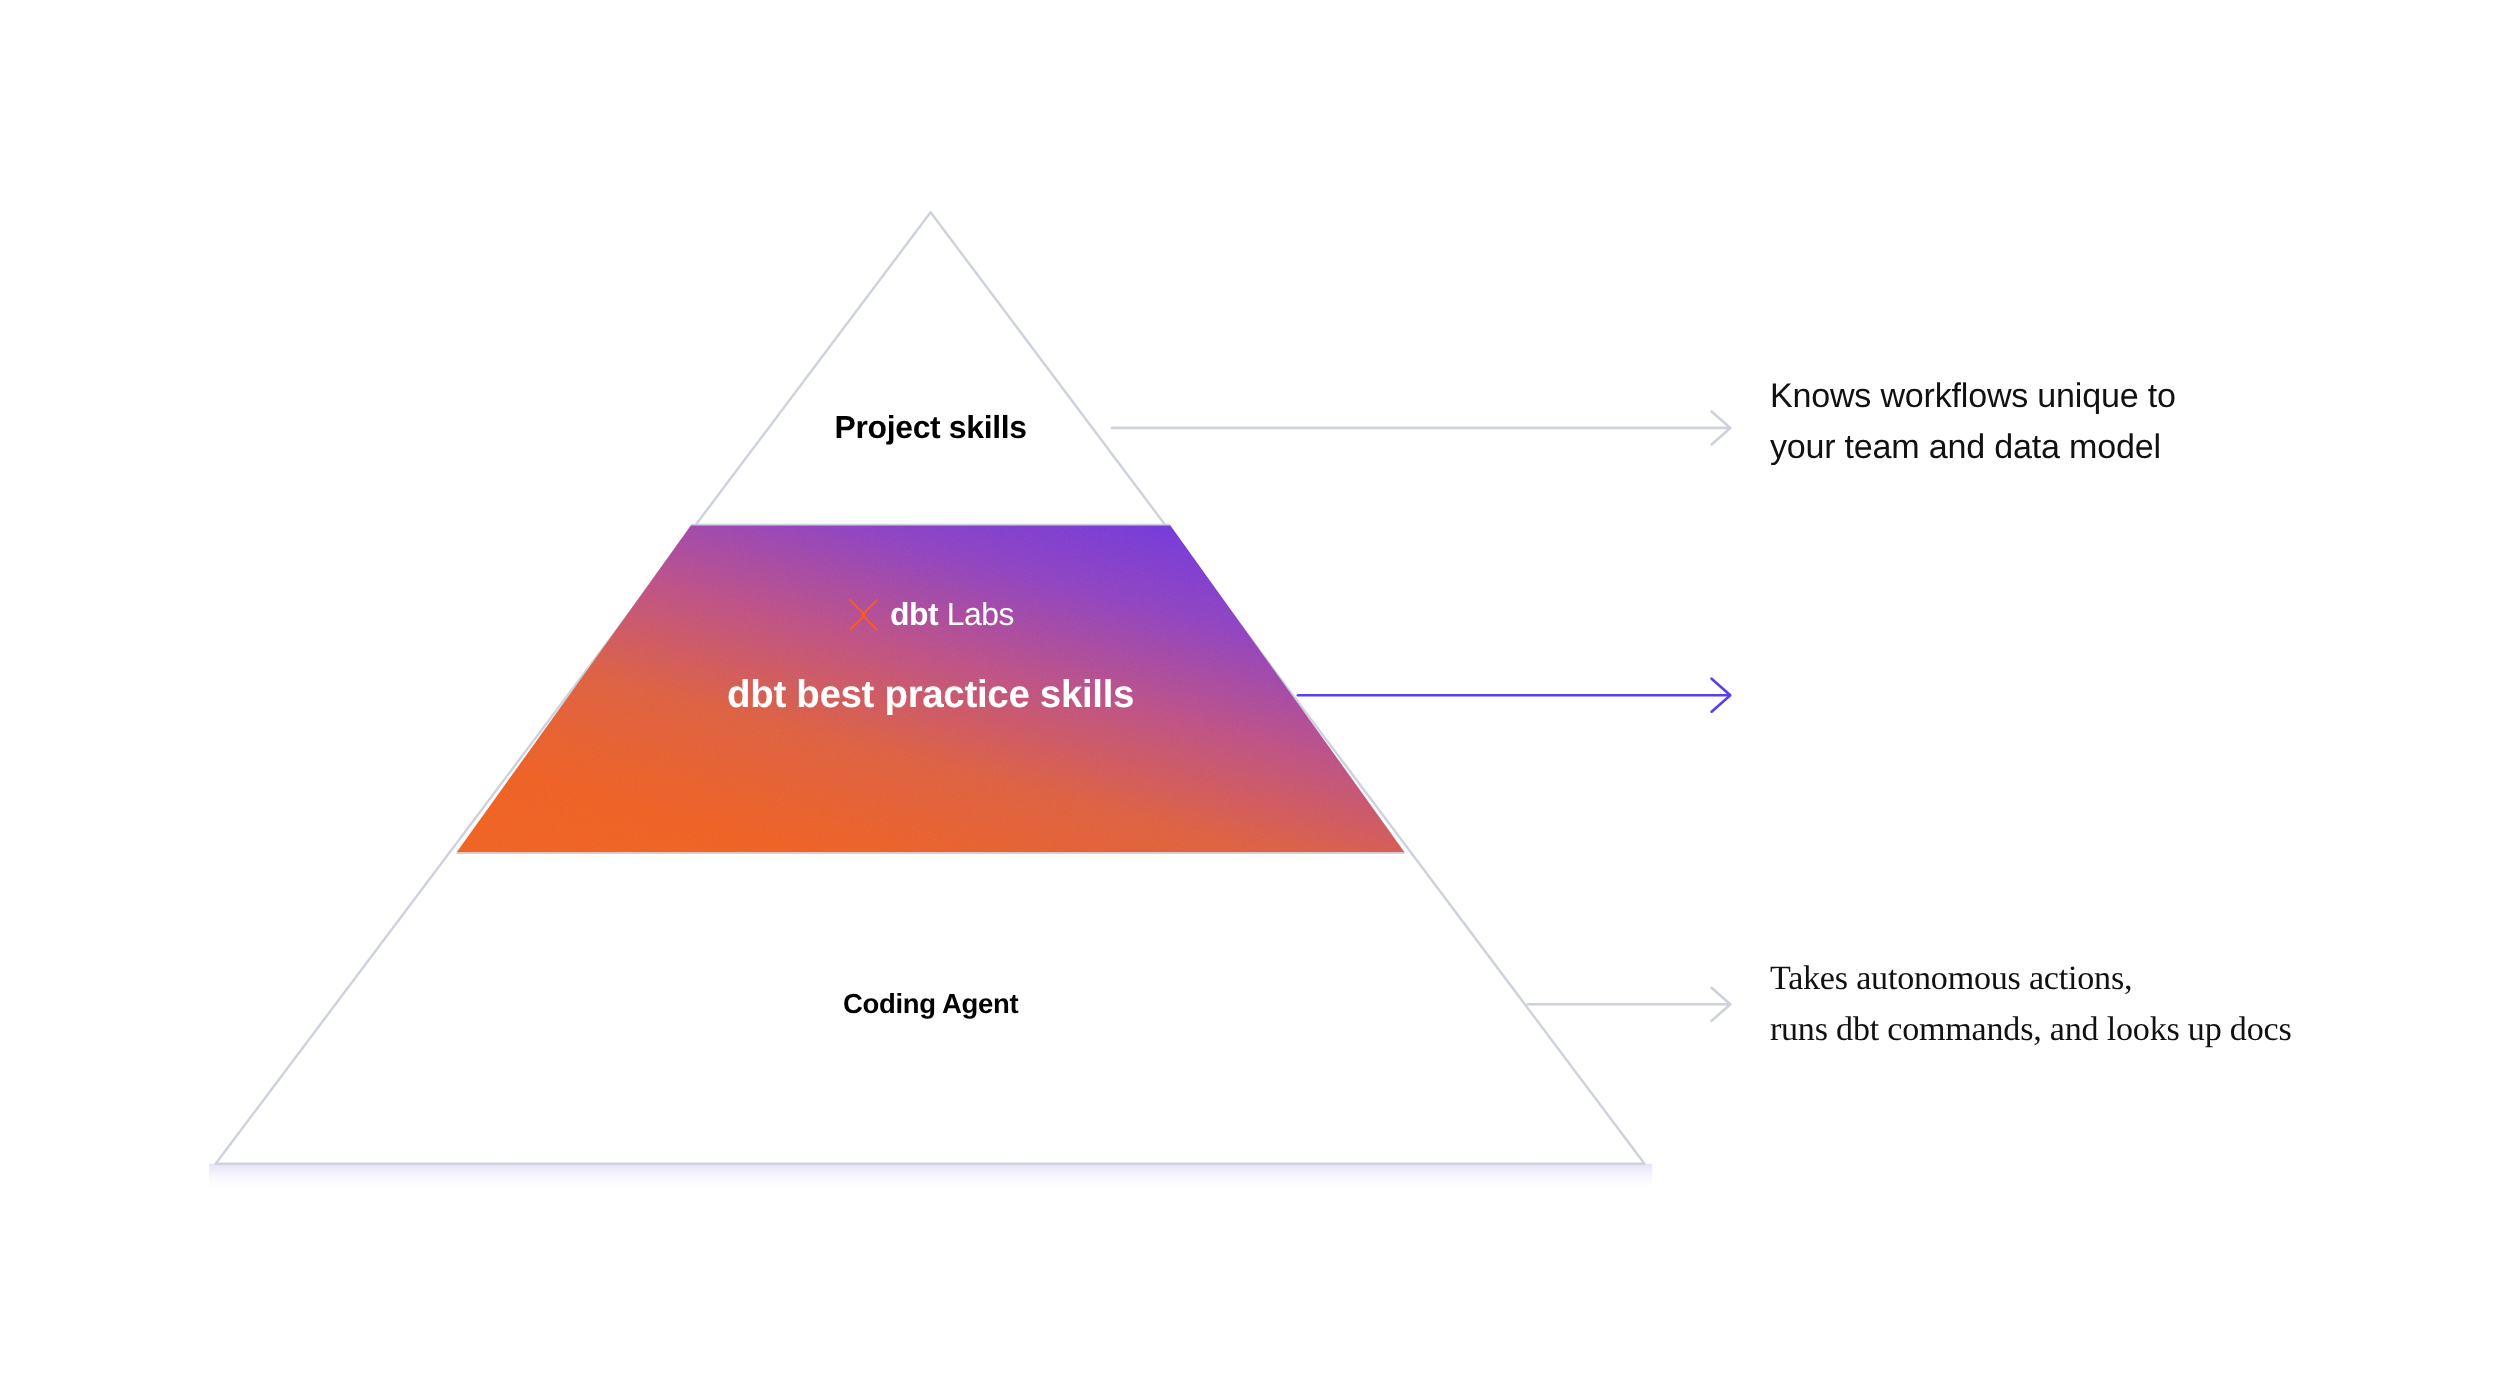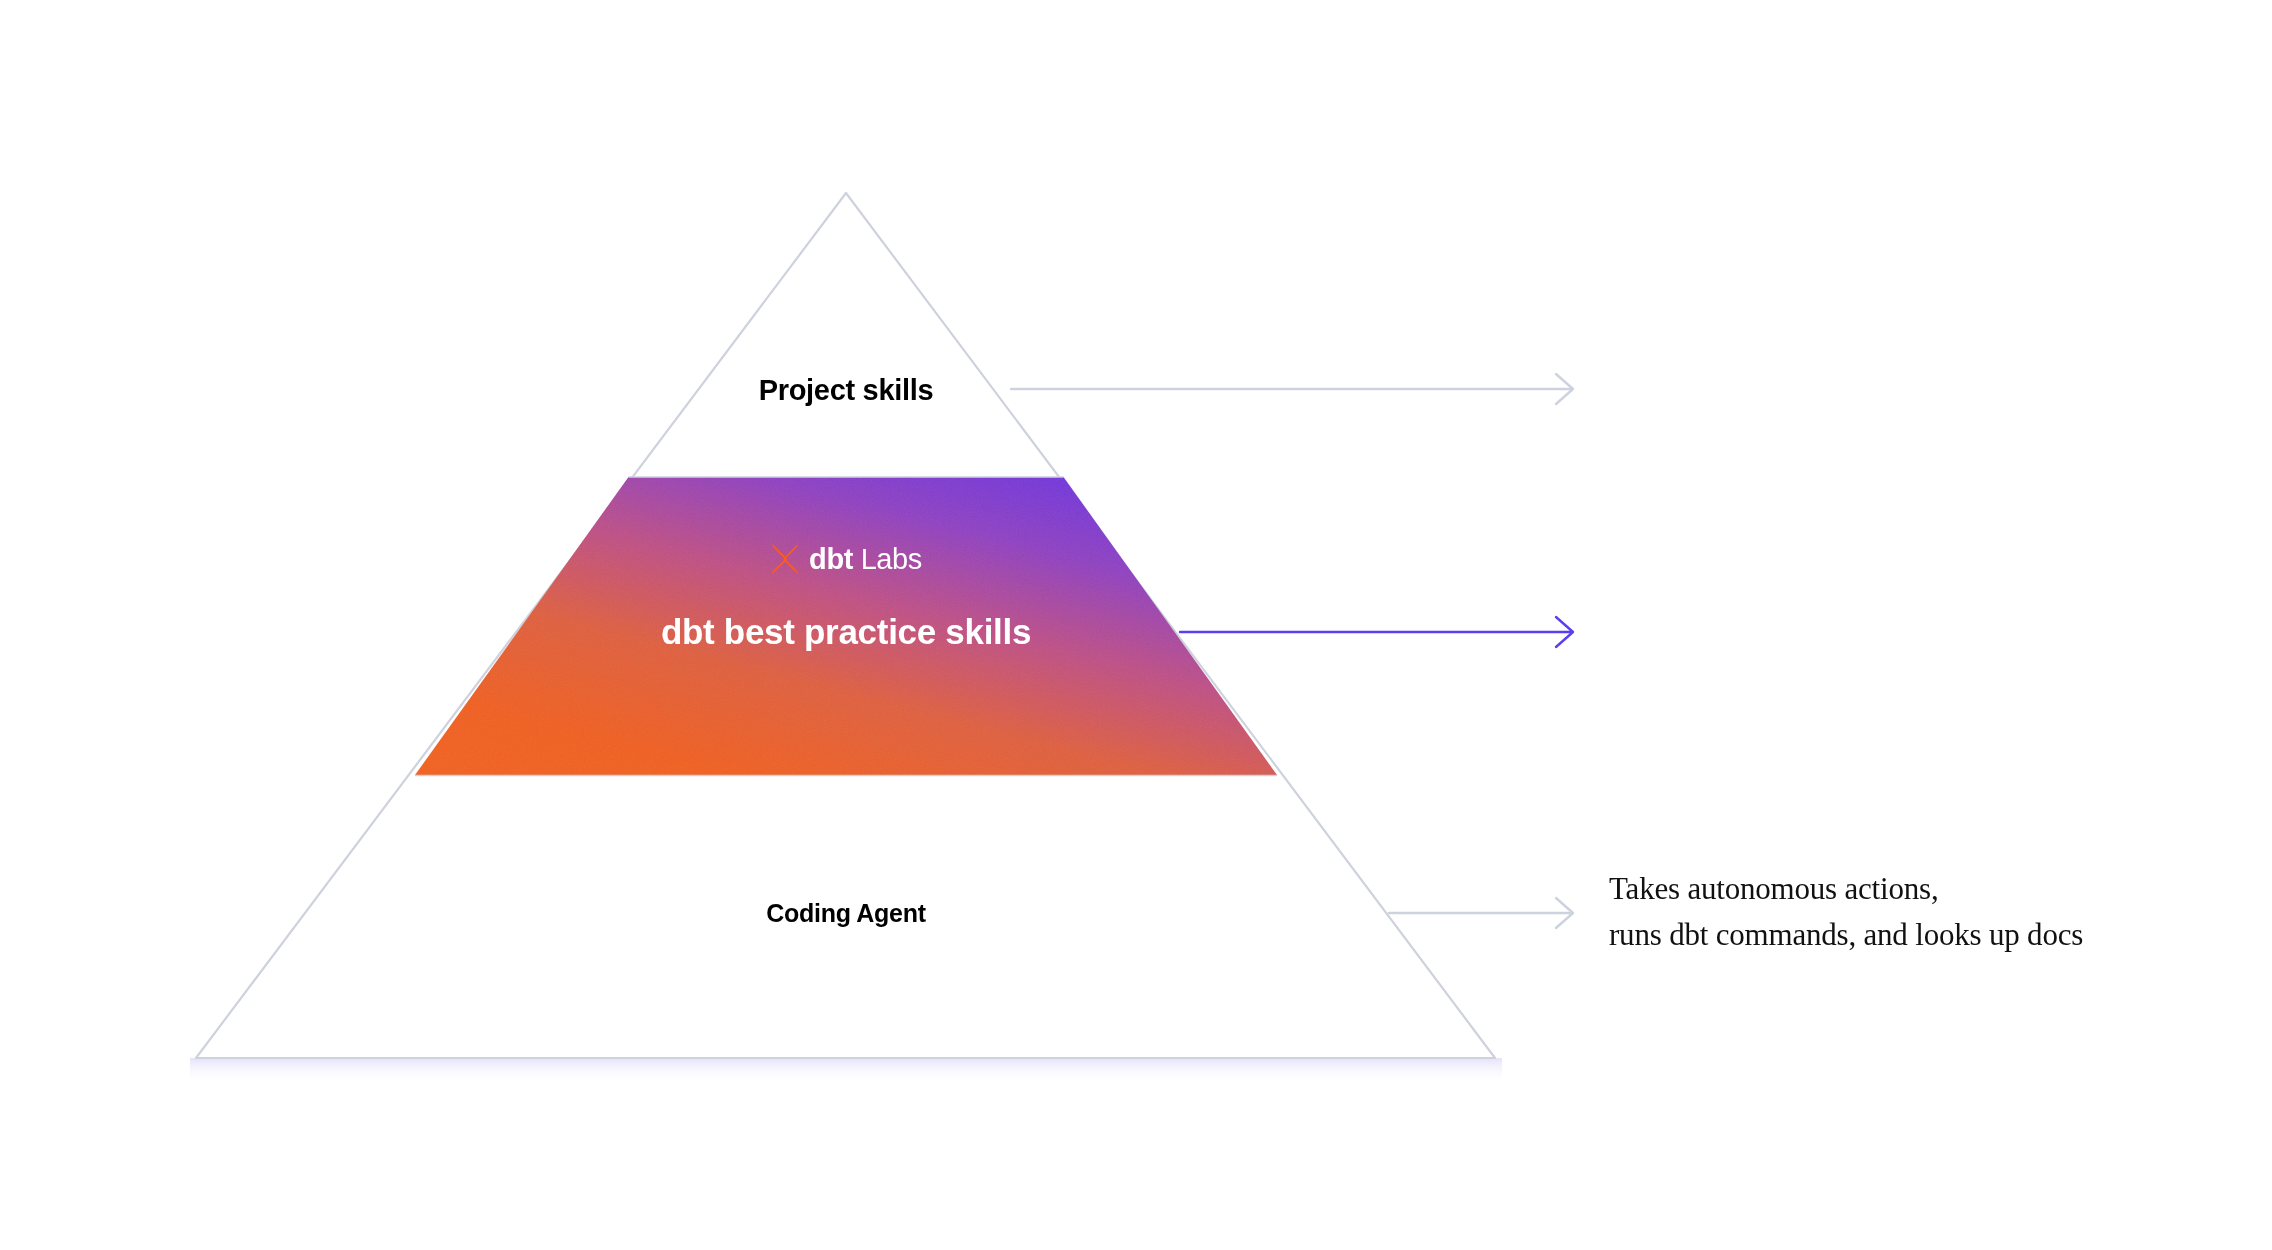--- a/index.html
+++ b/index.html
@@ -193,18 +193,20 @@
                C 5 95, 5 103, 12 96
                C 24 84, 38 70, 50 58
                C 62 70, 76 84, 88 96
                C 95 103, 95 95, 86 86
                C 74 74, 62 62, 50 50 Z" fill="#ff5c16"></path>
       <circle cx="50" cy="50" r="5.5" fill="#ff5c16"></circle>
     </svg>
     <span class="word"><span class="b">dbt</span><span class="l"> Labs</span></span>
   </div>
 
+  <div class="annotation a1">Knows workflows unique to
+your team and data model</div>
 
 
   <div class="annotation a3">Takes autonomous actions,
 runs dbt commands, and looks up docs</div>
 
 </div>
 
 </body></html>

